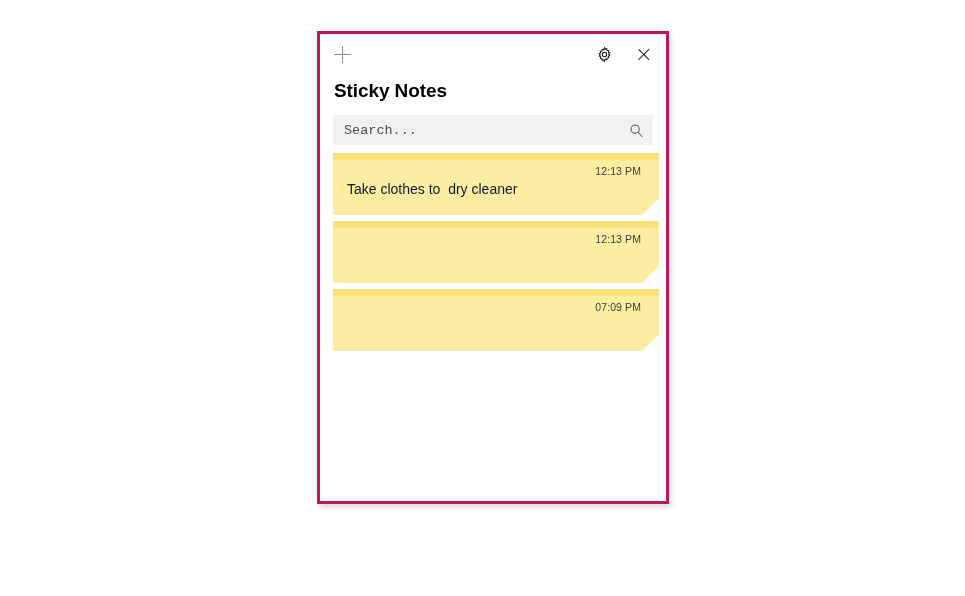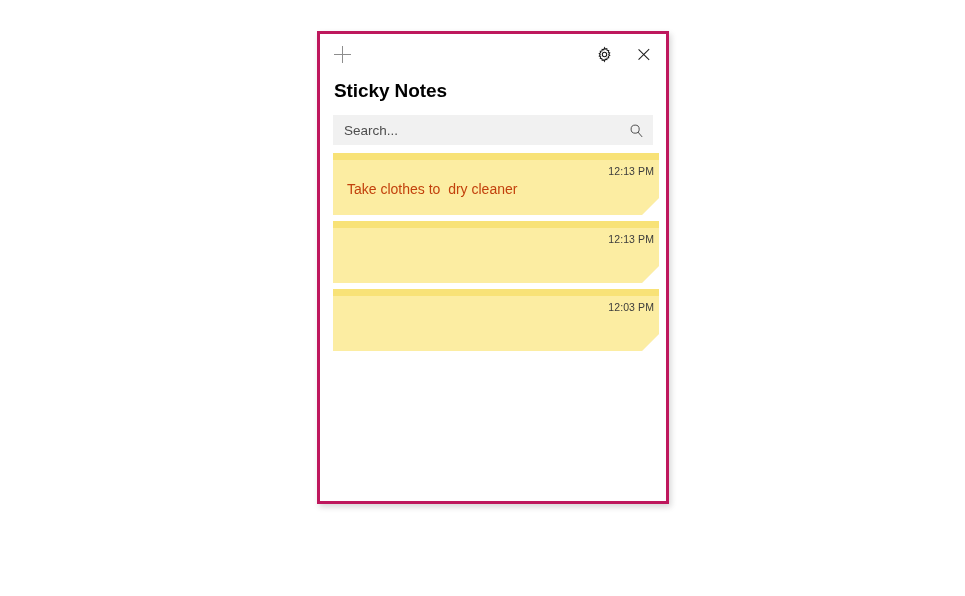--- a/index.html
+++ b/index.html
@@ -111,21 +111,21 @@
     position: relative;
     height: 30px;
     background: #f1f1f1;
     display: flex;
     align-items: center;
   }
   #search-input {
     border: none;
     outline: none;
     background: transparent;
-    font-family: Liberation Sans, sans-serif;
+    font-family: Liberation Mono, monospace;
     font-size: 13.5px;
     color: #4a4a4a;
     padding: 0 30px 0 11px;
     width: 100%;
     height: 100%;
     line-height: 30px;
   }
   #search-input::placeholder { color: #4d4d4d; opacity: 1; }
   #search-icon {
     position: absolute;
@@ -156,33 +156,33 @@
   }
   .note-strip {
     position: absolute;
     left: 0; top: 0;
     width: 100%;
     height: 7px;
     background: #f8e277;
   }
   .note-time {
     position: absolute;
-    right: 5px;
+    right: 18px;
     top: 12px;
     font-size: 10.5px;
     color: #3c3c3c;
     letter-spacing: 0.1px;
   }
   .note-text {
     position: absolute;
     left: 14px;
     right: 46px;
     top: 28px;
     font-size: 14px;
-    color: #c2410c;
+    color: #0f172a;
     white-space: pre;
     overflow: hidden;
     text-overflow: ellipsis;
   }
   .note-fold {
     position: absolute;
     right: 0;
     bottom: 0;
     width: 0;
     height: 0;
@@ -248,19 +248,19 @@
 
     <div class="note-card">
       <div class="note-strip"></div>
       <div class="note-time">12:13 PM</div>
       <div class="note-fold-shade"></div>
       <div class="note-fold"></div>
     </div>
 
     <div class="note-card">
       <div class="note-strip"></div>
-      <div class="note-time">12:03 PM</div>
+      <div class="note-time">07:09 PM</div>
       <div class="note-fold-shade"></div>
       <div class="note-fold"></div>
     </div>
 
   </div>
 </div>
 
 </body></html>

